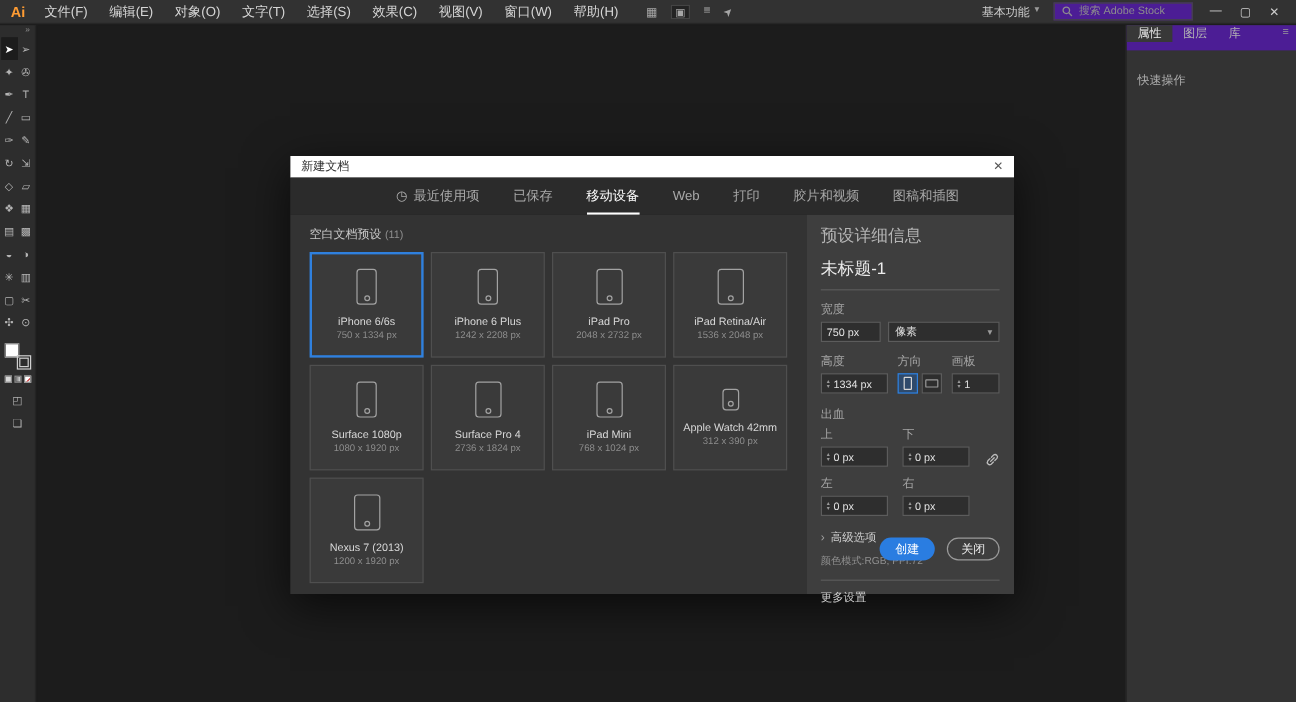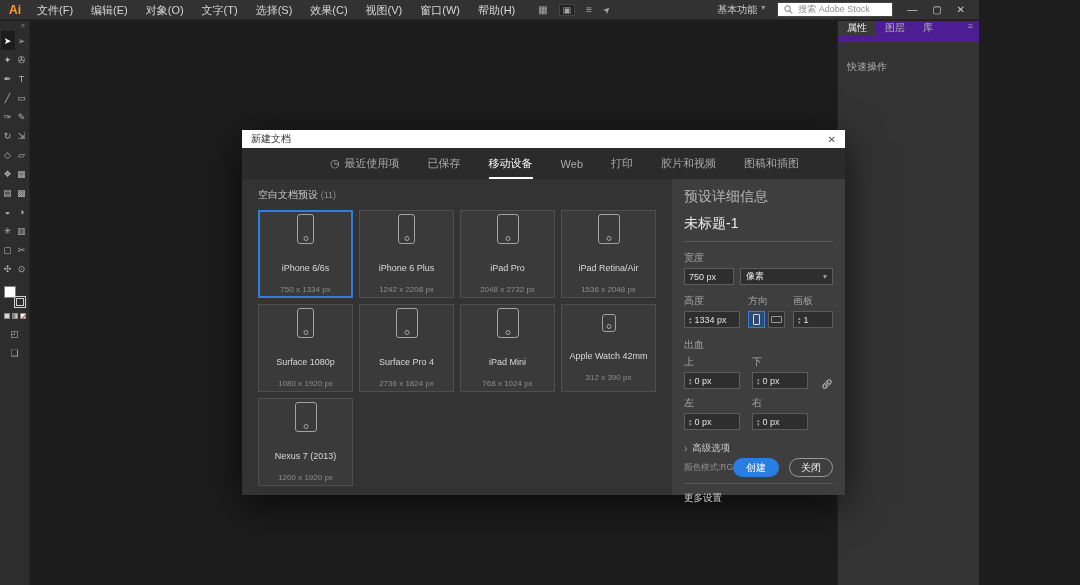--- a/index.html
+++ b/index.html
@@ -1,33 +1,33 @@
 <!DOCTYPE html>
 <html><head>
 <meta charset="utf-8">
 <style>
   * { margin:0; padding:0; box-sizing:border-box; }
   html,body { width:1080px; height:585px; overflow:hidden; background:#1d1d1d;
     font-family:"Liberation Sans", sans-serif; -webkit-font-smoothing:antialiased; }
-  .app { position:relative; width:979px; height:585px;padding-left:48px; }
+  .app { position:relative; width:1080px; height:585px;padding-left:48px; }
 
   
   .menubar { position:absolute; top:0; left:0; right:0; height:20px; background:#323232;
     display:flex; align-items:center; font-size:11px; color:#d6d6d6; z-index:30; border-bottom:1px solid #262626; }
   .logo { color:#ff9c33; font-weight:bold; font-size:12px; padding:0 7px 0 9px; }
   .menus { display:flex; }
   .menu-item { padding:0 9px; line-height:20px; cursor:default; }
   .mb-icons { display:flex; align-items:center; gap:11px; margin-left:14px; color:#a6a6a6; font-size:10px; }
   .mbi { display:inline-block; }
   .mbi.dark { background:#232323; padding:0 3px; border:1px solid #444; font-size:9px; }
   .mbi.rocket { transform:rotate(-45deg); font-size:9px; }
   .mb-right { margin-left:auto; display:flex; align-items:center; gap:12px; padding-right:8px; }
   .workspace { font-size:10px; color:#cccccc; display:flex; gap:4px; }
   .workspace .chev { font-style:normal; font-size:8px; color:#9a9a9a; }
-  .searchbox { display:flex; align-items:center; gap:5px; background:#ffffff; border:1px solid #454545;
+  .searchbox { display:flex; align-items:center; gap:5px; background:#4c1d95; border:1px solid #454545;
     height:15px; padding:0 6px; width:116px; font-size:9px; color:#8d8d8d; }
   .winctl { display:flex; gap:15px; font-size:10px; color:#cfcfcf; padding:0 6px 0 2px; }
   .winctl span { cursor:default; }
 
   
   .toolbar { position:absolute; top:21px; left:0; width:30px; bottom:0; background:#2d2d2d;
     border-right:1px solid #242424; display:flex; flex-direction:column; align-items:center; z-index:20; }
   .tb-collapse { font-size:7px; color:#8d8d8d; height:10px; line-height:10px; align-self:flex-end; padding-right:4px; }
   .tool-grid { display:grid; grid-template-columns:14px 14px; }
   .tool { width:14px; height:19px; display:flex; align-items:center; justify-content:center;
@@ -68,21 +68,21 @@
   .dlg-tab.active { color:#ffffff; box-shadow:inset 0 -2px 0 #ffffff; }
   .dlg-tab .clock { font-style:normal; font-size:11px; }
   .dlg-body { flex:1; display:flex; min-height:0; }
 
   
   .dlg-left { width:430px; background:#333333; padding:9px 16px; }
   .presets-header { font-size:10px; color:#c8c8c8; margin-bottom:8px; }
   .presets-header .count { color:#8f8f8f; font-size:9px; }
   .grid { display:grid; grid-template-columns:repeat(4,95px); gap:6px; }
   .card { height:88px; background:#3a3a3a; border:1px solid #4f4f4f; display:flex; flex-direction:column;
-    align-items:center; justify-content:center; gap:12px; cursor:default; }
+    align-items:center; justify-content:center; gap:2px; cursor:default; }
   .card.selected { border:2px solid #2f80de; }
   .dev { border:1px solid #a3a3a3; border-radius:3px; position:relative; margin-bottom:7px; }
   .dev.phone { width:17px; height:30px; }
   .dev.tablet { width:22px; height:30px; }
   .dev.watch { width:14px; height:18px; }
   .dev::after { content:""; position:absolute; left:50%; bottom:2px; transform:translateX(-50%);
     width:3px; height:3px; border:1px solid #a3a3a3; border-radius:50%; }
   .pname { font-size:9px; color:#d8d8d8; }
   .pdims { font-size:8px; color:#8d8d8d; }
 
@@ -114,21 +114,21 @@
   .bleed-grid { display:flex; gap:12px; }
   .bleed-col { display:flex; flex-direction:column; }
   .bleed-col .fld-label { margin-top:7px; }
   .bleed-col .fld-label:first-child { margin-top:0; }
   .link-icon { position:absolute; right:0; top:38px; }
   .advanced { display:flex; align-items:center; gap:5px; margin-top:12px; font-size:9.5px; color:#cccccc; }
   .advanced i { font-style:normal; color:#a0a0a0; font-size:10px; }
   .colorinfo { margin-top:7px; font-size:8.5px; color:#8f8f8f; }
   .divider { border-top:1px solid #5a5a5a; margin:9px 0 8px; }
   .more { font-size:9.5px; color:#cfcfcf; }
-  .dlg-actions { position:absolute; right:12px; bottom:18px; display:flex; gap:10px; }
+  .dlg-actions { position:absolute; right:12px; bottom:28px; display:flex; gap:10px; }
   .btn-primary { background:#2a7de1; color:#ffffff; border-radius:10px; height:19px; padding:0 13px;
     font-size:10px; display:flex; align-items:center; cursor:default; }
   .btn-secondary { border:1px solid #9a9a9a; color:#efefef; border-radius:10px; height:19px; padding:0 11px;
     font-size:10px; display:flex; align-items:center; cursor:default; }
 </style>
 </head>
 <body>
 
 <div class="app">
 

